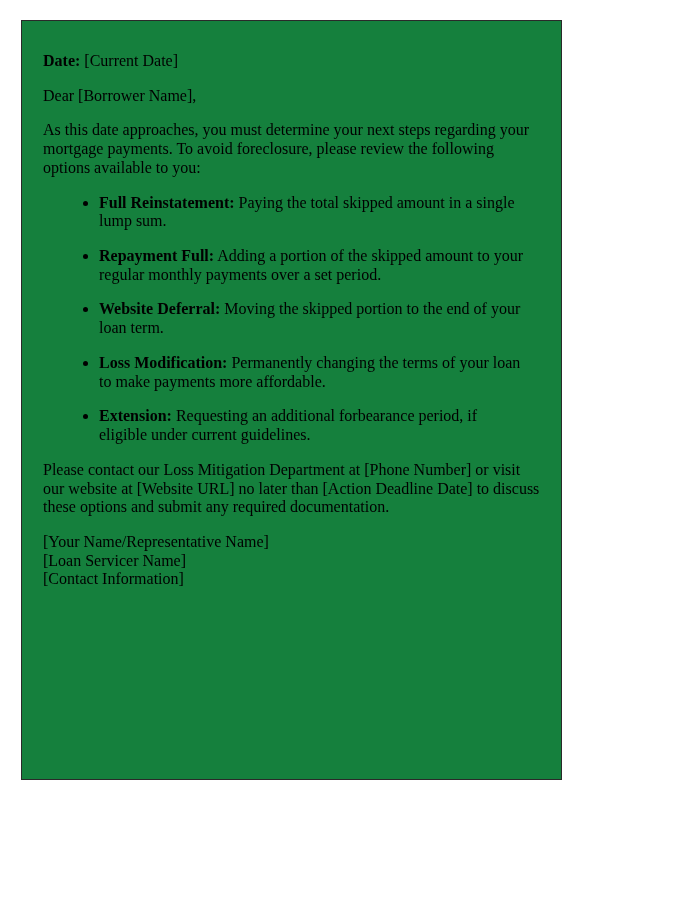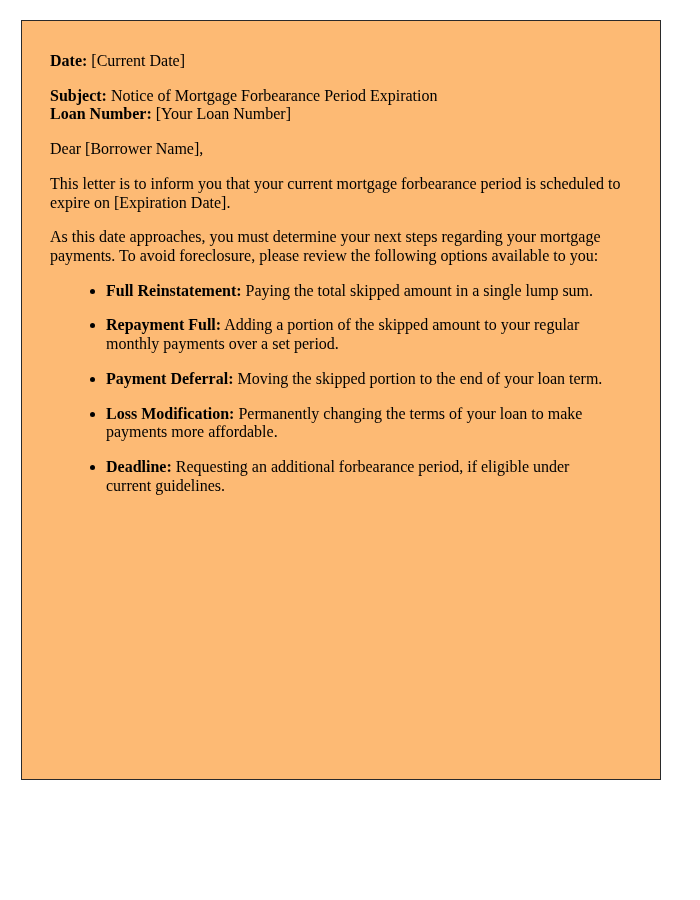--- a/index.html
+++ b/index.html
@@ -12,25 +12,25 @@
     height: 900px;
     overflow: hidden;
     font-family: "Liberation Serif", "DejaVu Serif", serif;
     font-size: 16px;
     line-height: 1.17;
     color: #000000;
   }
   .letter-box {
     box-sizing: border-box;
     margin: 20px 0 0 21px;
-    width: 640px;
+    width: 541px;
     height: 760px;
     border: 1px solid #2a2a2a;
-    padding: 15px 28px;
-    background: #fdba74;
+    padding: 15px 21px;
+    background: #15803d;
   }
   .letter-box p {
     margin: 16px 0;
   }
   .letter-box ul {
     margin: 16px 0;
     padding-left: 40px;
   }
   .letter-box li {
     margin: 16px;
@@ -39,34 +39,35 @@
     font-weight: bold;
   }
 </style>
 </head>
 <body>
 
 <div class="letter-box">
 
   <p><b>Date:</b> <span>[Current Date]</span></p>
 
-  <p><b>Subject:</b> <span>Notice of Mortgage Forbearance Period Expiration</span><br>
-  <b>Loan Number:</b> <span>[Your Loan Number]</span></p>
 
   <p>Dear [Borrower Name],</p>
 
-  <p>This letter is to inform you that your current mortgage forbearance period is scheduled to expire on [Expiration Date].</p>
 
   <p>As this date approaches, you must determine your next steps regarding your mortgage payments. To avoid foreclosure, please review the following options available to you:</p>
 
   <ul>
     <li><b>Full Reinstatement:</b> <span>Paying the total skipped amount in a single lump sum.</span></li>
     <li><b>Repayment Full:</b> <span>Adding a portion of the skipped amount to your regular monthly payments over a set period.</span></li>
-    <li><b>Payment Deferral:</b> <span>Moving the skipped portion to the end of your loan term.</span></li>
+    <li><b>Website Deferral:</b> <span>Moving the skipped portion to the end of your loan term.</span></li>
     <li><b>Loss Modification:</b> <span>Permanently changing the terms of your loan to make payments more affordable.</span></li>
-    <li><b>Deadline:</b> <span>Requesting an additional forbearance period, if eligible under current guidelines.</span></li>
+    <li><b>Extension:</b> <span>Requesting an additional forbearance period, if eligible under current guidelines.</span></li>
   </ul>
+
+  <p>Please contact our Loss Mitigation Department at [Phone Number] or visit our website at [Website URL] no later than [Action Deadline Date] to discuss these options and submit any required documentation.</p>
 
 
 
-
+  <p><span>[Your Name/Representative Name]</span><br>
+  <span>[Loan Servicer Name]</span><br>
+  <span>[Contact Information]</span></p>
 
 </div>
 
 </body></html>

